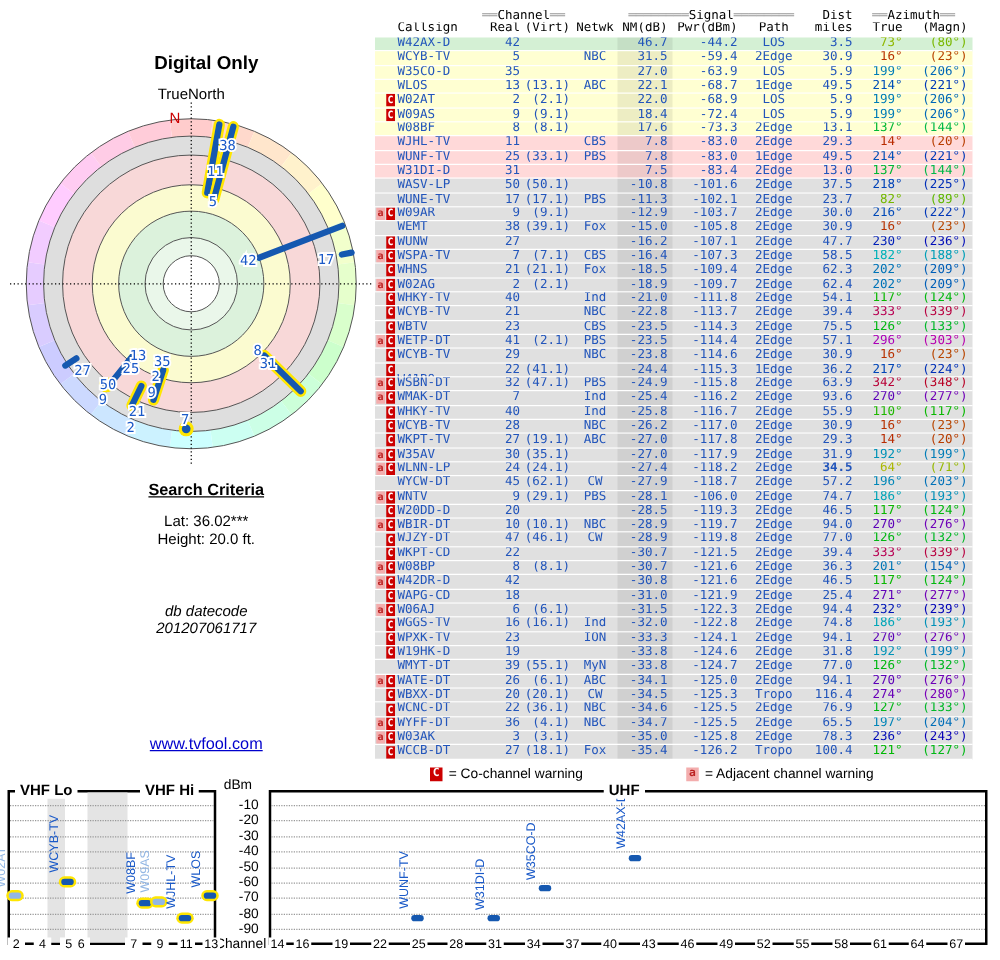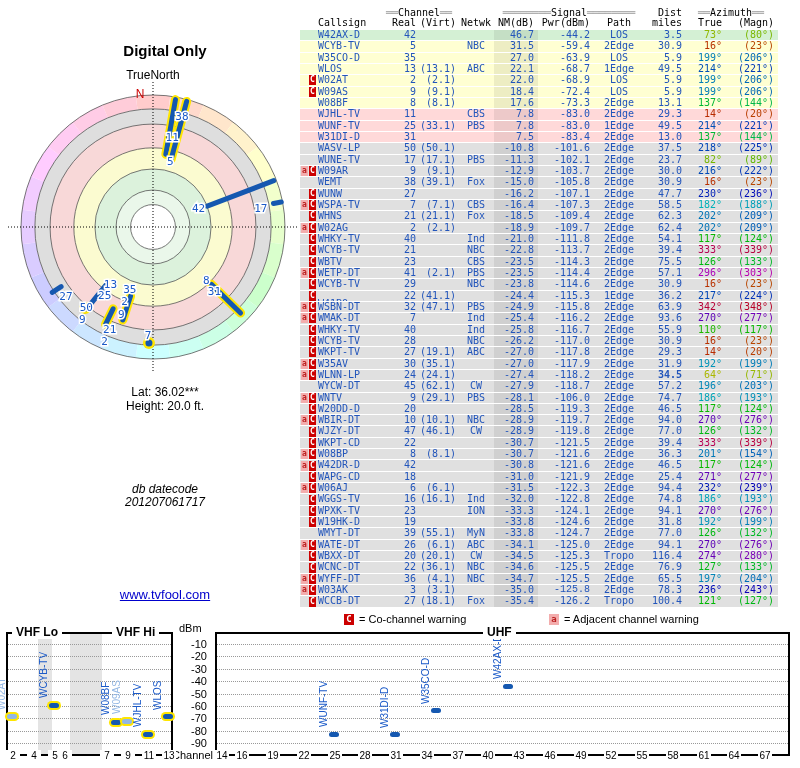--- a/index.html
+++ b/index.html
@@ -142,20 +142,21 @@
       <text x="109.67573247310935" y="256.0655781508066" text-anchor="middle" font-size="11" font-family="&quot;DejaVu Sans Mono&quot;,monospace" fill="#1b5ac8" stroke="#fff" stroke-width="3" paint-order="stroke">21</text>
       <text x="104.51808157705094" y="268.2162422163788" text-anchor="middle" font-size="11" font-family="&quot;DejaVu Sans Mono&quot;,monospace" fill="#1b5ac8" stroke="#fff" stroke-width="3" paint-order="stroke">2</text>
       <text x="110.40127952358486" y="211.1505679216948" text-anchor="middle" font-size="11" font-family="&quot;DejaVu Sans Mono&quot;,monospace" fill="#1b5ac8" stroke="#fff" stroke-width="3" paint-order="stroke">13</text>
       <text x="104.70874220307826" y="221.70184650651152" text-anchor="middle" font-size="11" font-family="&quot;DejaVu Sans Mono&quot;,monospace" fill="#1b5ac8" stroke="#fff" stroke-width="3" paint-order="stroke">25</text>
       <text x="86.38929198947349" y="234.23298560029025" text-anchor="middle" font-size="11" font-family="&quot;DejaVu Sans Mono&quot;,monospace" fill="#1b5ac8" stroke="#fff" stroke-width="3" paint-order="stroke">50</text>
       <text x="82.28627240634701" y="246.15592400822987" text-anchor="middle" font-size="11" font-family="&quot;DejaVu Sans Mono&quot;,monospace" fill="#1b5ac8" stroke="#fff" stroke-width="3" paint-order="stroke">9</text>
       <text x="65.9839960352918" y="222.72109904544516" text-anchor="middle" font-size="11" font-family="&quot;DejaVu Sans Mono&quot;,monospace" fill="#1b5ac8" stroke="#fff" stroke-width="3" paint-order="stroke">27</text>
     </svg>
 
   <div class="abs search ctr">
+    <div class="head">Search Criteria</div>
     <div>Lat: 36.02***</div>
     <div>Height: 20.0 ft.</div>
   </div>
 
   <div class="abs datecode ctr">
     <div>db datecode</div>
     <div>201207061717</div>
   </div>
 
   <div class="abs link ctr">
@@ -912,21 +913,21 @@
         <div class="trow" style="background: rgb(224, 224, 224);">
           <span class="c w-mk">
             <i class="mk a">a</i>
             <i class="mk c">C</i>
           </span>
           <span class="c w-cs" style="color: rgb(34, 85, 187);">W03AK</span>
           <span class="c w-re" style="color: rgb(34, 85, 187);">3</span>
           <span class="c w-vi" style="color: rgb(34, 85, 187);">(3.1)</span>
           <span class="c w-nw" style="color: rgb(34, 85, 187);"></span>
           <span class="c w-nm" style="color: rgb(34, 85, 187);">-35.0</span>
-          <span class="c w-pw" style="color: rgb(34, 85, 187); font-family: Liberation Mono, monospace;">-125.8</span>
+          <span class="c w-pw" style="color: rgb(34, 85, 187);">-125.8</span>
           <span class="c w-pa" style="color: rgb(34, 85, 187);">2Edge</span>
           <span class="c w-mi" style="color: rgb(34, 85, 187);">78.3</span>
           <span class="c w-tr" style="color: rgb(0, 12, 184);">236°</span>
           <span class="c w-ma" style="color: rgb(9, 0, 184);">(243°)</span>
         </div>
         <div class="trow" style="background: rgb(224, 224, 224);">
           <span class="c w-mk">
             <i class="mk c">C</i>
           </span>
           <span class="c w-cs" style="color: rgb(34, 85, 187);">WCCB-DT</span>

